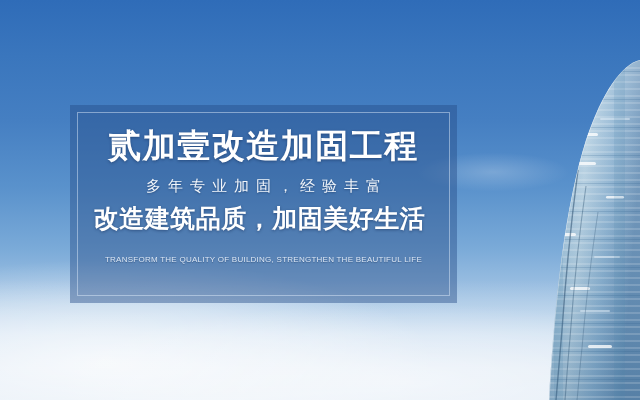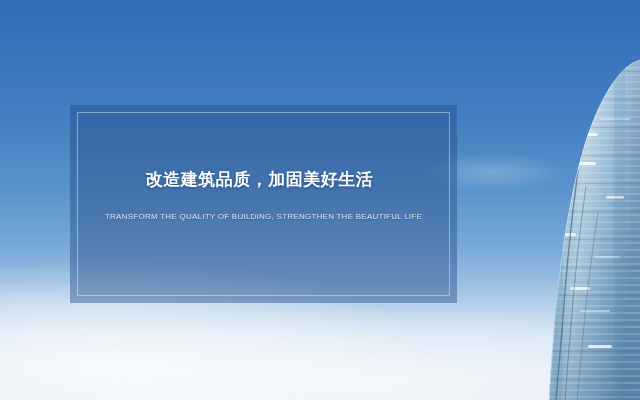--- a/index.html
+++ b/index.html
@@ -133,21 +133,21 @@
     font-weight: normal;
     letter-spacing: 7px;
     text-indent: 7px;
     line-height: 1;
     margin: 0 0 13px 0;
     text-shadow: 0 1px 2px rgba(10, 32, 70, 0.40);
     white-space: nowrap;
   }
   .slogan {
     color: #ffffff;
-    font-size: 17px;
+    font-size: 25px;
     font-weight: bold;
     letter-spacing: 0.5px;
     line-height: 1;
     margin: 0 8px 9px 0;
     text-shadow: 0 1px 3px rgba(10, 32, 70, 0.45);
     white-space: nowrap;
   }
   .subline {
     color: #dbe6f4;
     font-size: 8px;
@@ -297,18 +297,20 @@
           <rect x="44" y="60" width="9" height="340"></rect>
           <rect x="104" y="60" width="11" height="340"></rect>
         </g>
       </g>
     </svg>
   </div>
 
   <div class="panel">
     <div class="panel-inner-border"></div>
     <div class="panel-content">
+      <div class="headline">贰加壹改造加固工程</div>
+      <div class="tagline">多年专业加固，经验丰富</div>
       <div class="slogan">改造建筑品质，加固美好生活</div>
       <div class="subline">TRANSFORM THE QUALITY OF BUILDING, STRENGTHEN THE BEAUTIFUL LIFE</div>
     </div>
   </div>
 
 </div>
 
 </body></html>

